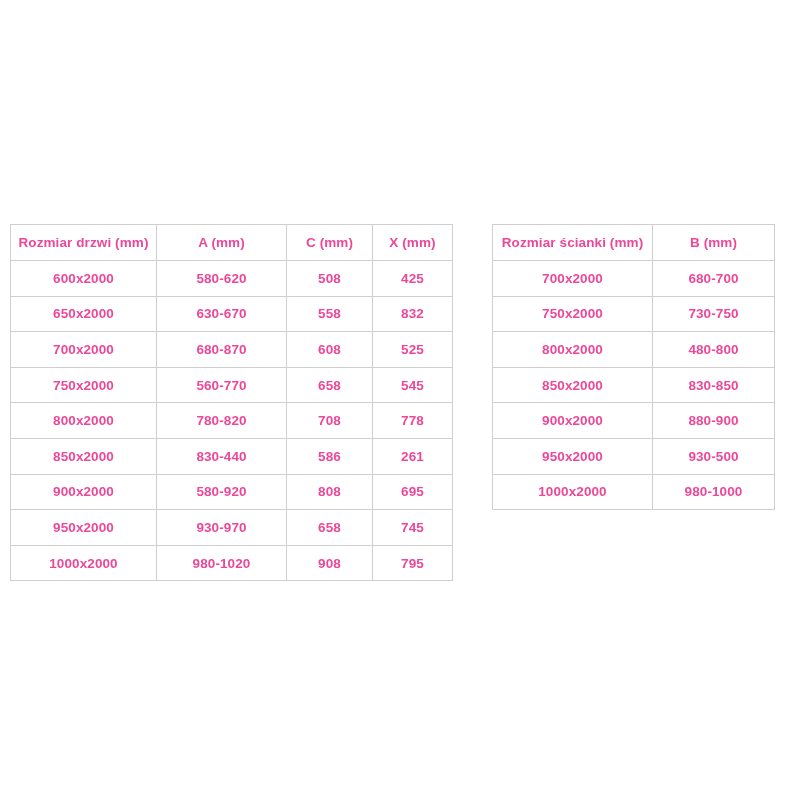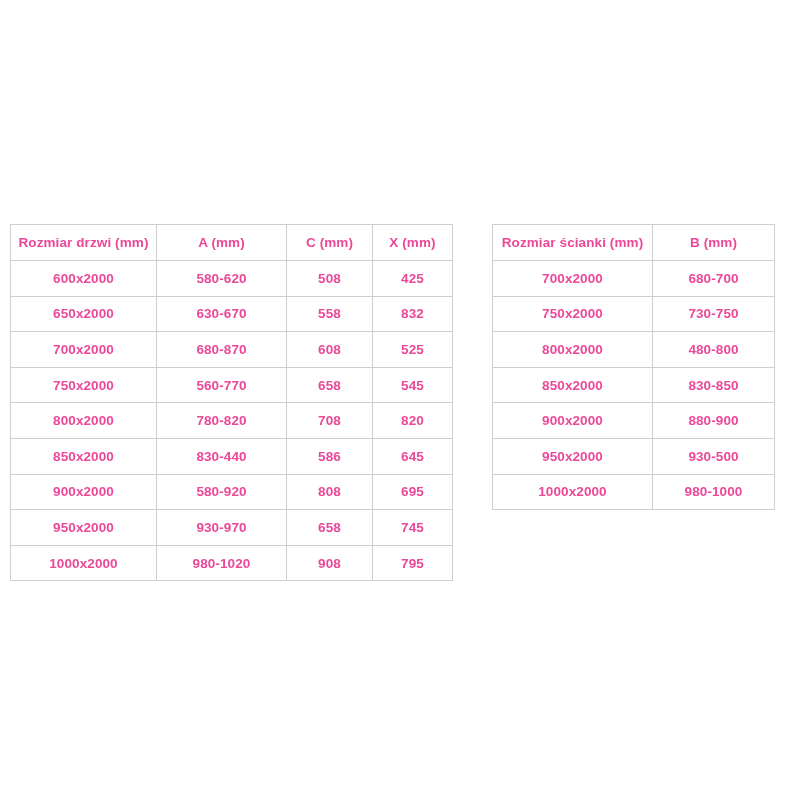--- a/index.html
+++ b/index.html
@@ -105,27 +105,27 @@
         <tr>
           <td>750x2000</td>
           <td>560-770</td>
           <td>658</td>
           <td>545</td>
         </tr>
         <tr>
           <td>800x2000</td>
           <td>780-820</td>
           <td>708</td>
-          <td>820</td>
+          <td>778</td>
         </tr>
         <tr>
           <td>850x2000</td>
           <td>830-440</td>
           <td>586</td>
-          <td>645</td>
+          <td>261</td>
         </tr>
         <tr>
           <td>900x2000</td>
           <td>580-920</td>
           <td>808</td>
           <td>695</td>
         </tr>
         <tr>
           <td>950x2000</td>
           <td>930-970</td>

